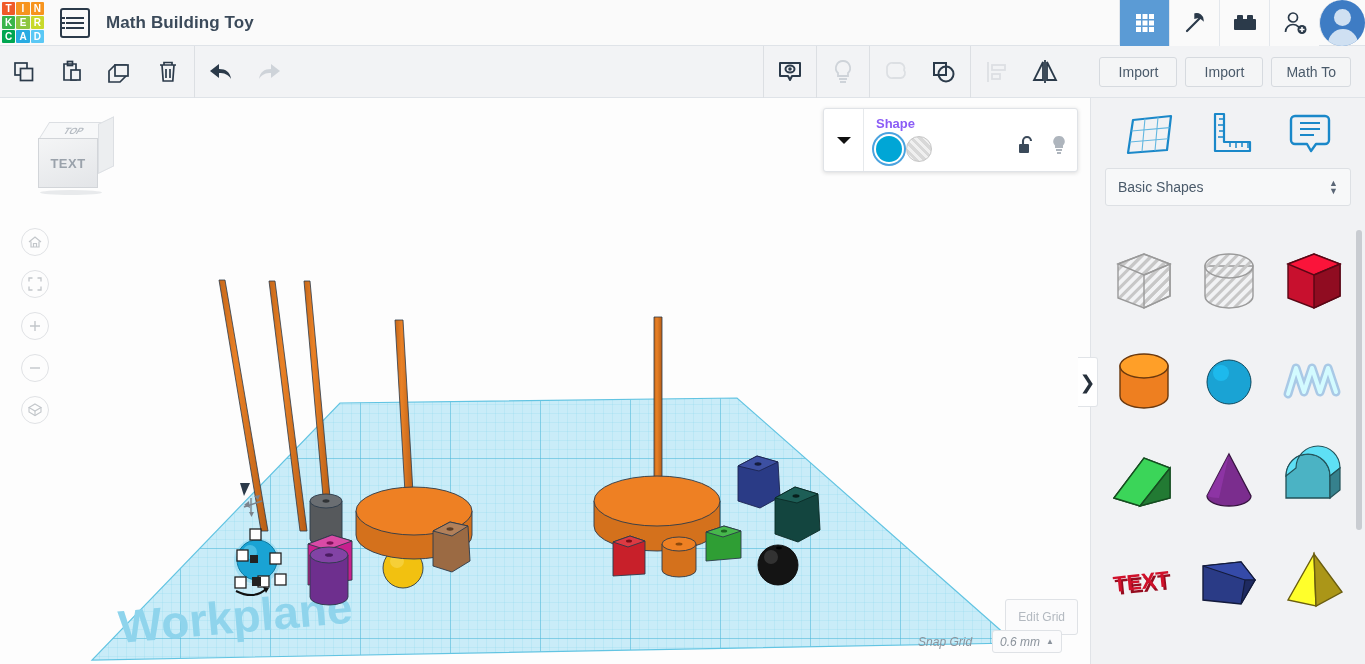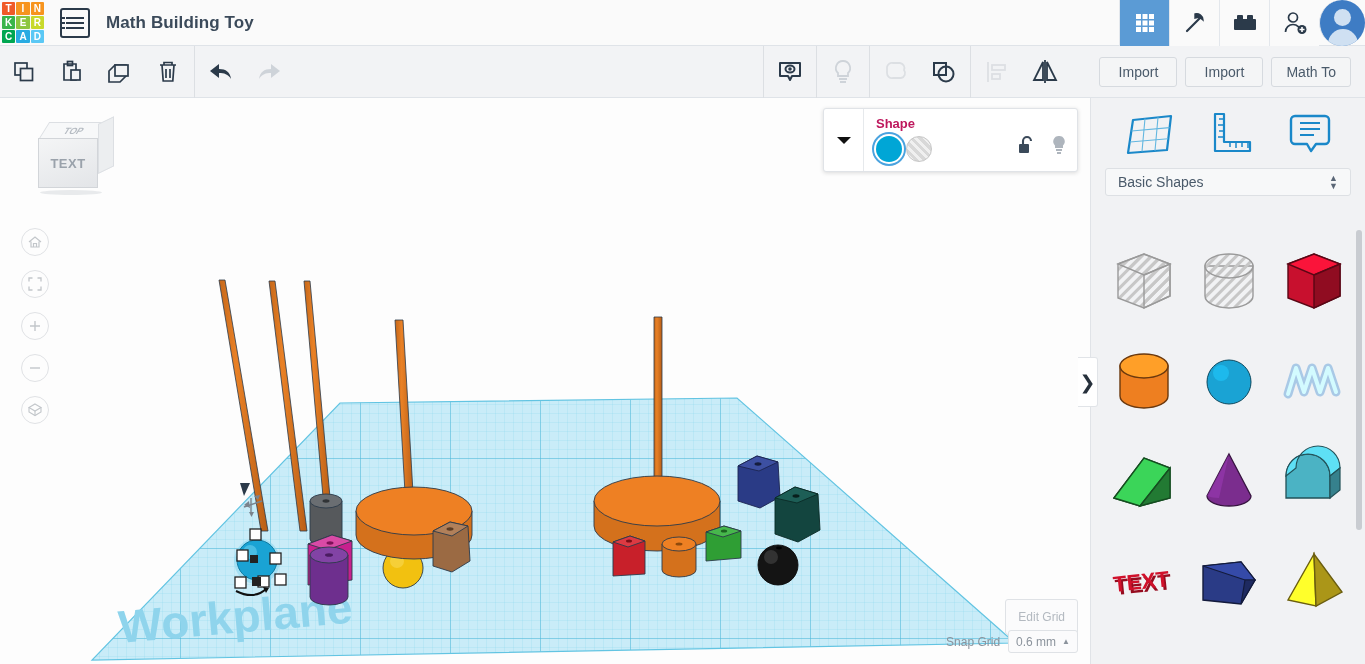--- a/index.html
+++ b/index.html
@@ -127,43 +127,43 @@
   .plane-wrap { position: absolute; left: 0; top: 0; width: 1090px; height: 566px; }
 
   .edit-grid-btn {
     position: absolute; right: 12px; top: 501px;
     height: 36px; padding: 0 12px;
     border: 1px solid #dfe2e6; border-radius: 3px; background: #fbfbfc;
     color: #b3b9c0; font-size: 12px; display: flex; align-items: center;
     cursor: pointer;
   }
   .snap-row {
-    position: absolute; right: 12px; top: 532px;
-    display: flex; align-items: center; gap: 8px;
+    position: absolute; right: 28px; top: 532px;
+    display: flex; align-items: center; gap: 20px; font-style: italic;
   }
   .snap-label { color: #8b939c; font-size: 12px; }
   .snap-sel {
     height: 23px; padding: 0 7px; border: 1px solid #dfe2e6; border-radius: 3px;
     background: #fbfbfc; color: #8b939c; font-size: 12px;
     display: flex; align-items: center; gap: 6px; cursor: pointer;
   }
 
   
   .shape-panel {
     position: absolute; left: 823px; top: 108px; width: 255px; height: 64px;
     background: #fff; border: 1px solid #e0e3e7; border-radius: 3px;
     box-shadow: 0 1px 4px rgba(0,0,0,.14);
     display: flex; align-items: stretch; z-index: 6;
   }
   .sp-collapse {
     width: 40px; display: flex; align-items: center; justify-content: center;
     border-right: 1px solid #e6e9ec; cursor: pointer;
   }
   .sp-body { flex: 1; padding: 7px 10px 0 12px; position: relative; }
-  .sp-title { font-size: 13px; color: #be185d; font-weight: bold; }
+  .sp-title { font-size: 13px; color: #8b5cf6; font-weight: bold; }
   .sp-swatches { display: flex; align-items: center; gap: 4px; margin-top: 5px; }
   .sw {
     width: 26px; height: 26px; border-radius: 50%; cursor: pointer;
   }
   .sw.solid { background: #00a6d6; box-shadow: 0 0 0 2px #fff, 0 0 0 4px #4aa3df; }
   .sw.hole {
     background: repeating-linear-gradient(45deg,#d8d8d8 0 3px,#f0f0f0 3px 6px);
     border: 1px solid #c6c6c6;
   }
   .sp-icons {
@@ -183,21 +183,21 @@
     position: absolute; left: 1090px; top: 98px; width: 275px; height: 566px;
     background: #f1f2f4; border-left: 1px solid #e0e3e7;
   }
   .sb-tools {
     height: 70px; display: flex; align-items: center;
     justify-content: space-around; padding: 0 16px;
   }
   .sb-tool { cursor: pointer; display: flex; align-items: center; justify-content: center; }
   .sb-select-wrap { padding: 0 14px; }
   .sb-select {
-    height: 28px; background: #f7f8f9; border: 1px solid #dde0e4; border-radius: 3px;
+    height: 38px; background: #f7f8f9; border: 1px solid #dde0e4; border-radius: 3px;
     display: flex; align-items: center; padding: 0 12px;
     color: #4a5a6a; font-size: 14px; cursor: pointer;
   }
   .sb-select .spin { margin-left: auto; font-size: 9px; line-height: 8px; color: #5a6676; text-align: center; }
   .shapes-grid {
     position: absolute; left: 0; top: 130px; width: 275px; height: 436px;
     display: grid; grid-template-columns: repeat(3, 1fr);
     grid-auto-rows: 100px; padding: 4px 10px 0 10px; overflow: hidden;
   }
   .shape-cell {

